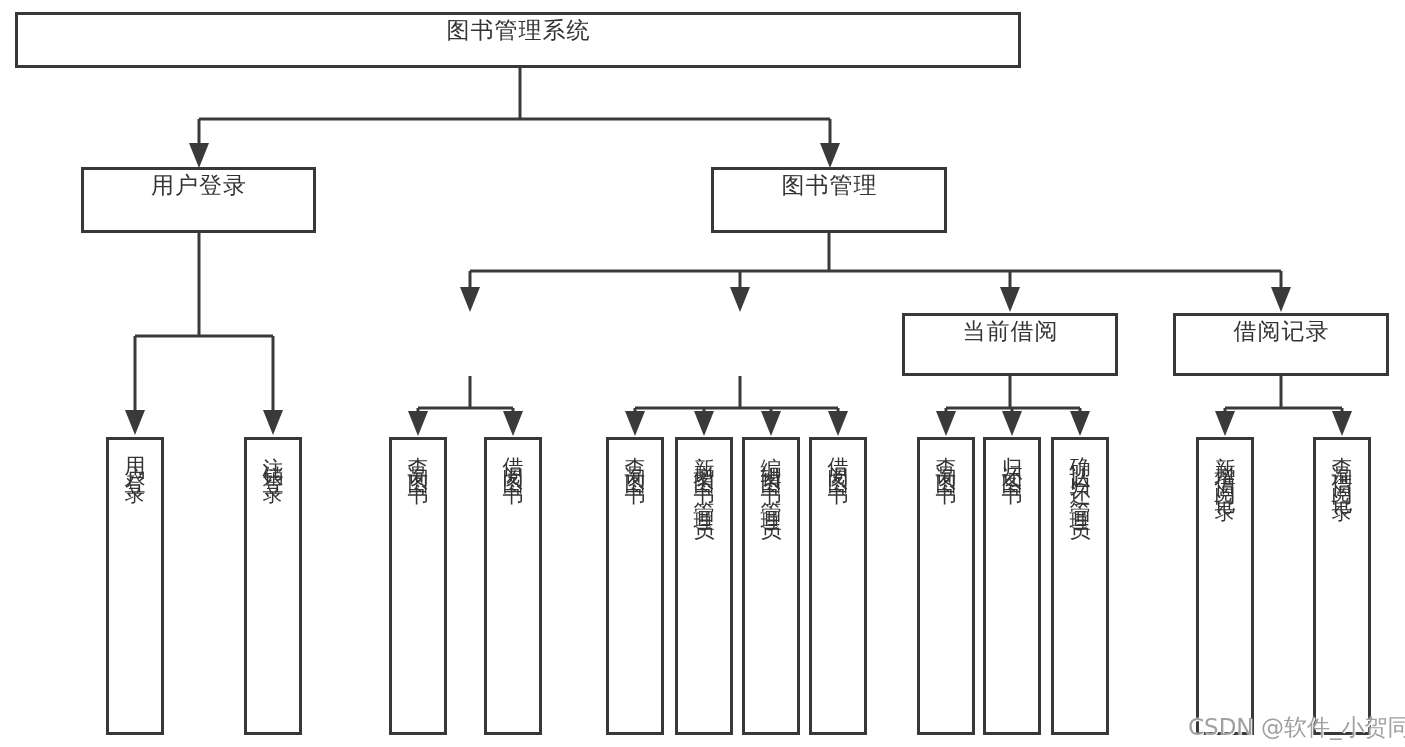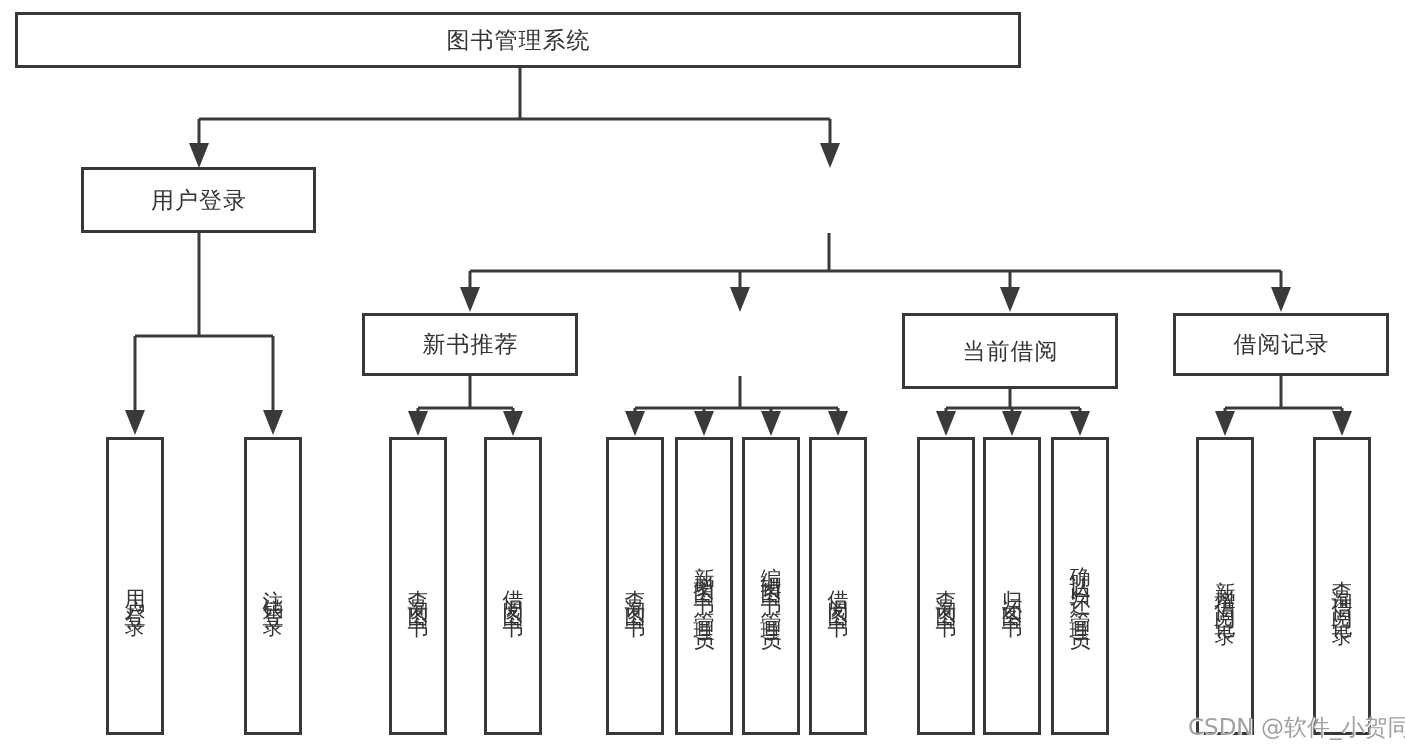--- a/index.html
+++ b/index.html
@@ -21,21 +21,21 @@
     top: 0;
     width: 1405px;
     height: 747px;
   }
   .node {
     position: absolute;
     box-sizing: border-box;
     border: 3px solid #383838;
     background: #ffffff;
     display: flex;
-    align-items: center;
+    align-items: flex-start;
     justify-content: center;
     color: #333333;
   }
   .hbox span {
     font-size: 23px;
     letter-spacing: 1px;
     margin-right: -1px;
     white-space: nowrap;
     color: #333333;
   }
@@ -120,25 +120,25 @@
          M1332 411 L1352 411 L1342 436 Z" fill="#3a3a3a" stroke="none"></path>
   </svg>
 
   <div class="node hbox" style="left:15px;top:12px;width:1006px;height:56px">
     <span>图书管理系统</span>
   </div>
 
   <div class="node hbox" style="left:81px;top:167px;width:235px;height:66px">
     <span>用户登录</span>
   </div>
+  <div class="node hbox" style="left:711px;top:167px;width:236px;height:66px">
+    <span>图书管理</span>
+  </div>
 
-  <div class="node hbox" style="left:362px;top:313px;width:216px;height:63px">
-    <span>新书推荐</span>
-  </div>
-  <div class="node hbox" style="left:902px;top:313px;width:216px;height:76px">
+  <div class="node hbox" style="left:902px;top:313px;width:216px;height:63px">
     <span>当前借阅</span>
   </div>
   <div class="node hbox" style="left:1173px;top:313px;width:216px;height:63px">
     <span>借阅记录</span>
   </div>
 
   <div class="node vbox" style="left:106px">
     <span>用户登录</span>
   </div>
   <div class="node vbox" style="left:244px">

